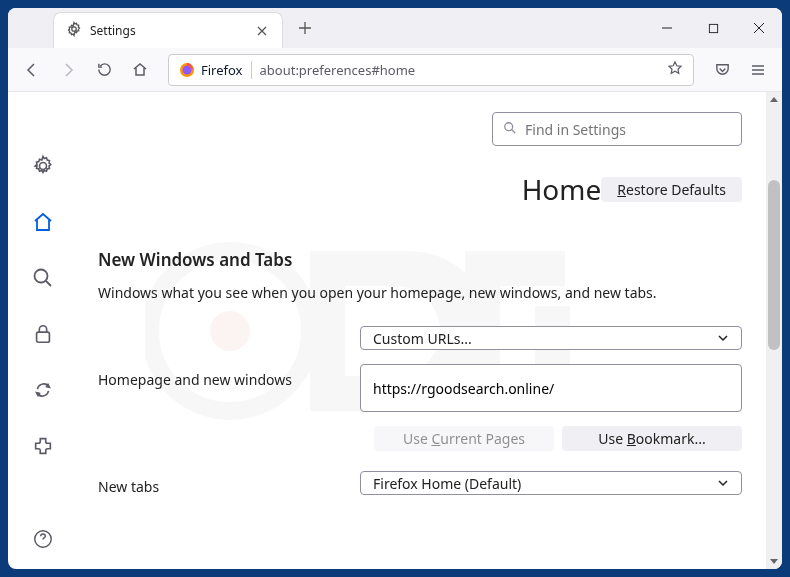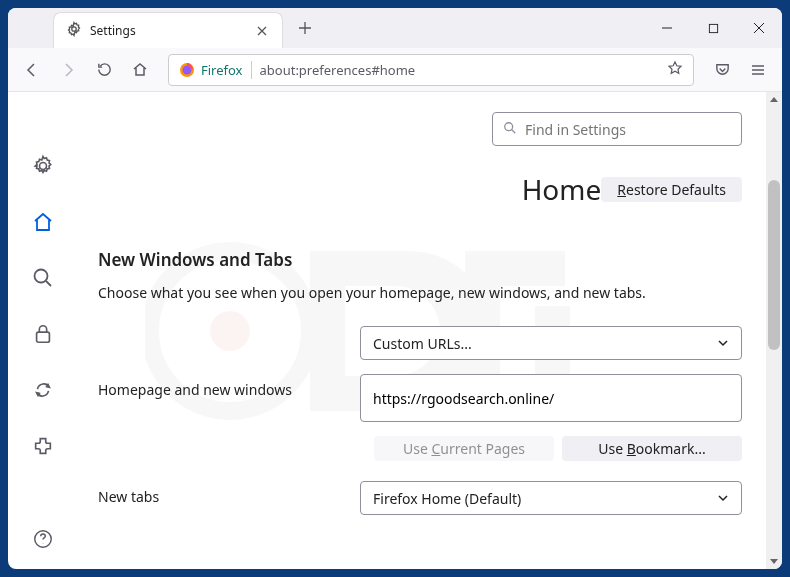--- a/index.html
+++ b/index.html
@@ -11,42 +11,42 @@
     .tab-close { width: 16px; height: 16px; display: flex; align-items: center; justify-content: center; cursor: pointer; }
     .newtab { width: 28px; height: 28px; margin-left: 8px; display: flex; align-items: center; justify-content: center; border-radius: 4px; cursor: pointer; }
     .win-controls { margin-left: auto; display: flex; }
     .win-btn { width: 46px; height: 40px; display: flex; align-items: center; justify-content: center; cursor: pointer; }
     .toolbar { height: 44px; background: #f9f9fb; border-bottom: 1px solid #e5e5e5; display: flex; align-items: center; padding: 0 8px; gap: 4px; }
     .nav-btn { width: 32px; height: 32px; display: flex; align-items: center; justify-content: center; border-radius: 4px; cursor: pointer; color: #5b5b66; }
     .nav-btn.disabled { opacity: 0.4; cursor: default; }
     .urlbar { flex: 1; height: 32px; background: #fff; border: 1px solid #ccc; border-radius: 4px; margin: 0 8px; display: flex; align-items: center; padding: 0 10px; gap: 8px; }
     .urlbar-identity { display: flex; align-items: center; gap: 6px; }
     .fx-logo { width: 16px; height: 16px; }
-    .urlbar-label { font-size: 13px; color: #0f766e; padding-right: 8px; border-right: 1px solid #ccc; }
+    .urlbar-label { font-size: 13px; color: #0f172a; padding-right: 8px; border-right: 1px solid #ccc; }
     .urlbar-text { font-size: 13px; color: #5b5b66; }
     .urlbar-star { margin-left: auto; color: #5b5b66; }
     .content-area { flex: 1; display: flex; position: relative; overflow: hidden; }
     .watermark { position: absolute; top: 50%; left: 50%; transform: translate(-50%, -50%); opacity: 0.06; }
     .sidebar { width: 70px; display: flex; flex-direction: column; align-items: center; padding-top: 60px; gap: 28px; z-index: 1; }
     .side-icon { width: 28px; height: 28px; display: flex; align-items: center; justify-content: center; color: #5b5b66; cursor: pointer; }
     .side-icon.active { color: #0060df; }
     .side-icon.bottom { margin-top: auto; margin-bottom: 16px; }
     .main { flex: 1; padding: 20px 40px 20px 20px; overflow-y: auto; z-index: 1; }
     .search-row { display: flex; justify-content: flex-end; margin-bottom: 24px; }
     .search-box { width: 250px; height: 34px; border: 1px solid #8f8f9d; border-radius: 4px; display: flex; align-items: center; padding: 0 10px; gap: 8px; }
     .search-box input { border: none; outline: none; font-size: 14px; flex: 1; color: #000000; }
     .header-row { display: flex; align-items: center; justify-content: flex-end; margin-bottom: 40px; }
     .page-title { font-size: 28px; font-weight: 400; color: #222; }
     .btn { height: 25px; padding: 0 16px; background: #f0f0f4; border: none; border-radius: 4px; font-size: 14px; color: #222; cursor: pointer; }
     .btn.disabled { opacity: 0.5; cursor: default; }
     .section-title { font-size: 17px; font-weight: 600; color: #222; margin-bottom: 12px; }
     .section-desc { font-size: 14px; color: #222; margin-bottom: 24px; }
     .form-row { display: grid; grid-template-columns: 250px 1fr; gap: 12px; align-items: start; margin-bottom: 14px; }
     .form-label { font-size: 14px; color: #222; padding-top: 6px; }
-    .dropdown { height: 34px; border: 1px solid #8f8f9d; border-radius: 4px; background: #fff; display: flex; align-items: center; padding: 0 12px; font-size: 14px; color: #222; justify-content: space-between; cursor: pointer; }
+    .dropdown { height: 24px; border: 1px solid #8f8f9d; border-radius: 4px; background: #fff; display: flex; align-items: center; padding: 0 12px; font-size: 14px; color: #222; justify-content: space-between; cursor: pointer; }
     .text-input { height: 48px; border: 1px solid #8f8f9d; border-radius: 4px; padding: 0 12px; font-size: 14px; width: 100%; outline: none; }
     .btn-row { display: flex; gap: 8px; justify-content: flex-end; }
     .btn-row .btn { flex: 1; max-width: 180px; }
     .scrollbar { position: absolute; right: 0; top: 0; width: 16px; bottom: 0; background: #f0f0f0; }
     .scroll-thumb { position: absolute; right: 2px; top: 88px; width: 12px; height: 170px; background: #c1c1c1; border-radius: 6px; }
     .scroll-arrow { position: absolute; right: 2px; width: 12px; height: 12px; display: flex; align-items: center; justify-content: center; color: #666; }
   </style>
 </head>
 <body>
 
@@ -195,21 +195,21 @@
           <input placeholder="Find in Settings" style="">
         </div>
       </div>
 
       <div class="header-row">
         <h1 class="page-title">Home</h1>
         <button class="btn"><span style="text-decoration:underline">R</span><span id="rd-rest">estore Defaults</span></button>
       </div>
 
       <h2 class="section-title">New Windows and Tabs</h2>
-      <p class="section-desc">Choose what you see when you open your homepage, new windows, and new tabs.</p>
+      <p class="section-desc">Windows what you see when you open your homepage, new windows, and new tabs.</p>
 
       <div class="form-row">
         <div></div>
         <div class="dropdown">
           <span>Custom URLs...</span>
           <span><svg width="12" height="12" viewBox="0 0 12 12">
                 <path fill="none" stroke="#222" stroke-width="1.5" d="M2 4l4 4 4-4"></path>
               </svg></span>
         </div>
       </div>

